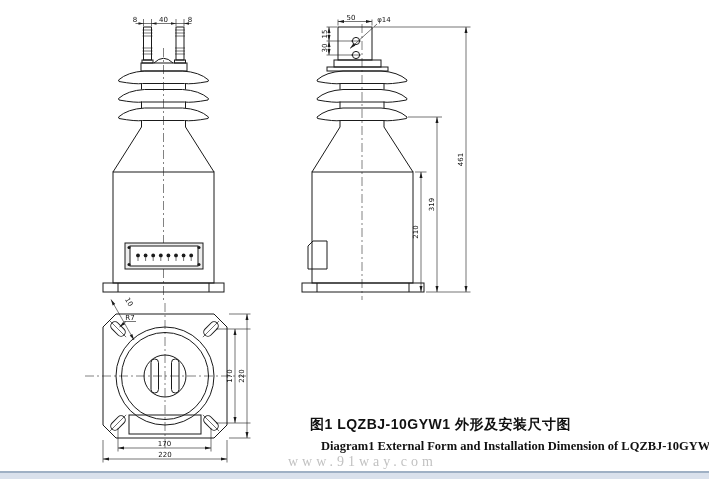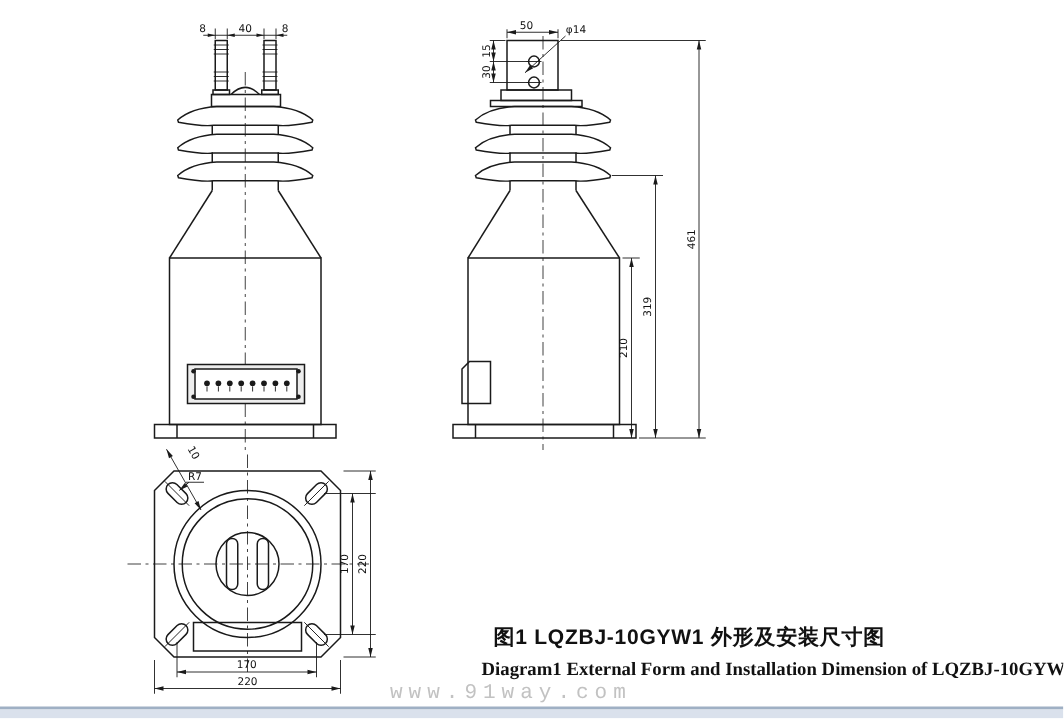--- a/index.html
+++ b/index.html
@@ -4,25 +4,25 @@
 <style>
   html,body{margin:0;padding:0;background:#fff;}
   #page{position:relative;width:709px;height:479px;background:#ffffff;overflow:hidden;
         font-family:"Liberation Sans",sans-serif;}
   svg{position:absolute;left:0;top:0;}
   .ln{stroke:#1a1a1a;stroke-width:1;fill:none;}
   .tn{stroke:#1a1a1a;stroke-width:.6;fill:none;}
   .cl{stroke:#1a1a1a;stroke-width:.55;fill:none;stroke-dasharray:9 3 2 3;}
   .dt{font-family:"DejaVu Sans",sans-serif;font-size:7px;fill:#111;text-anchor:middle;}
   .fillb{fill:#1a1a1a;stroke:none;}
-  #caption-zh{position:absolute;left:329px;top:416px;font-size:14px;font-weight:600;
+  #caption-zh{position:absolute;left:310px;top:416px;font-size:14px;font-weight:600;
               color:#111;letter-spacing:.5px;white-space:nowrap;}
   #caption-en{position:absolute;left:321px;top:439px;font-family:"Liberation Serif",serif;
               font-weight:bold;font-size:12.5px;color:#111;white-space:nowrap;}
-  #watermark{position:absolute;left:260px;top:454px;font-family:Liberation Mono, monospace;
+  #watermark{position:absolute;left:288px;top:454px;font-family:Liberation Serif, serif;
              font-size:14px;letter-spacing:4px;color:#c2c2c2;white-space:nowrap;}
   #page-edge{position:absolute;left:0;top:471px;width:709px;height:1.5px;background:#9fb0c4;}
   #page-band{position:absolute;left:0;top:472.5px;width:709px;height:6.5px;background:#dae1ec;}
 </style>
 </head>
 <body>
 
 <div id="page">
 
 <svg width="709" height="471" viewBox="0 0 709 471">

